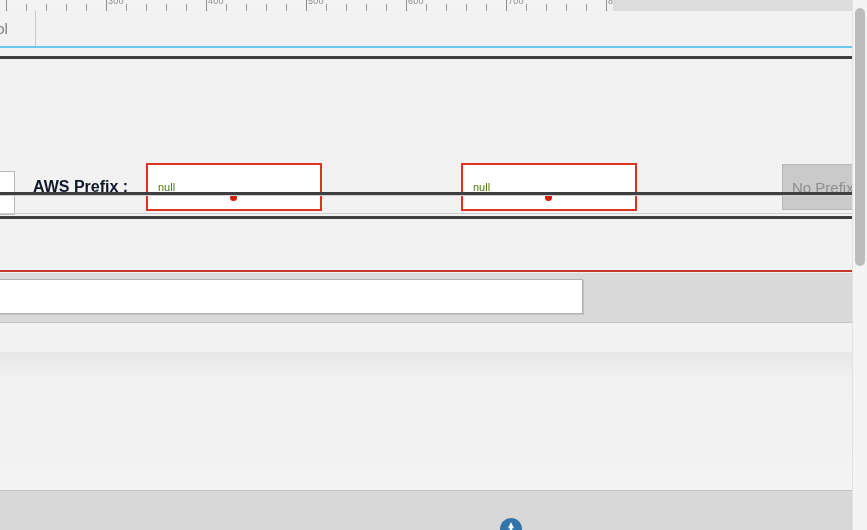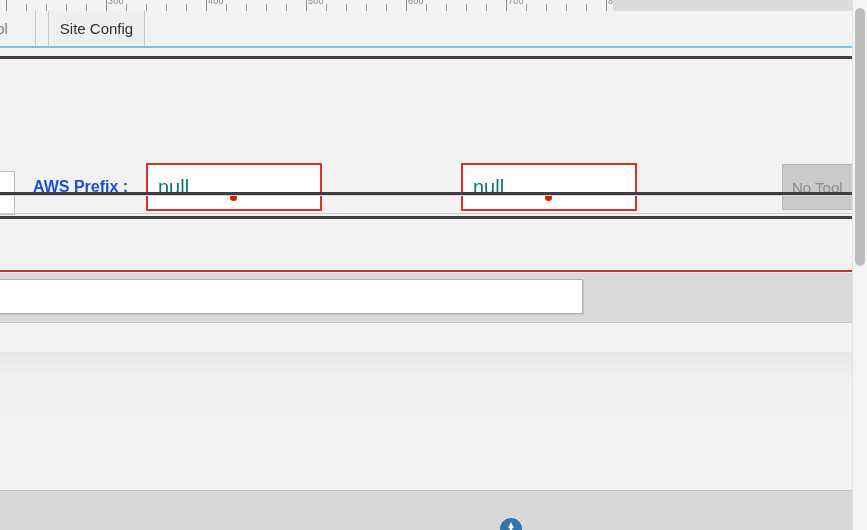--- a/index.html
+++ b/index.html
@@ -137,39 +137,39 @@
     top: 59px;
     width: 853px;
     height: 133px;
     background: #f2f2f2;
   }
 
   .field-label {
     position: absolute;
     font-size: 16px;
     font-weight: bold;
-    color: #1d4ed8;
+    color: #0f172a;
     white-space: nowrap;
     top: 128px;
     transform: translateY(-50%);
   }
 
   .textbox {
     position: absolute;
     box-sizing: border-box;
     background: #ffffff;
     border: 1px solid #b9b9bf;
     top: 128px;
     transform: translateY(-50%);
     display: flex;
     align-items: center;
   }
   .textbox .val {
-    font-size: 20px;
-    color: #0f766e;
+    font-size: 11px;
+    color: #4d7c0f;
     padding-left: 10px;
     white-space: nowrap;
   }
   .textbox.invalid {
     border: 2px solid #dd3322;
   }
   .dot {
     position: absolute;
     width: 7px;
     height: 7px;
@@ -369,23 +369,20 @@
         <div class="rlabel" style="left: 508px;">700</div>
         <div class="rlabel" style="left: 608px;">800</div>
       </div>
     <div class="ruler-tail"></div>
   </div>
 
   <div class="tabstrip">
     <div class="tab" id="tab-deploy">
       <span>y Tool</span>
     </div>
-    <div class="tab active" id="tab-site">
-      <span>Site Config</span>
-    </div>
   </div>
 
   <div class="dark-div" id="div-top"></div>
 
   <div class="form-area">
 
     <div class="textbox" id="box-partial">
       <span class="val"></span>
     </div>
 
@@ -394,21 +391,21 @@
       <span class="val">null</span>
       <span class="dot"></span>
     </div>
 
     <div class="textbox invalid" id="box-region">
       <span class="val">null</span>
       <span class="dot"></span>
     </div>
 
     <div class="combo" id="box-backend">
-      <span class="val">No Tool</span>
+      <span class="val">No Prefix</span>
     </div>
   </div>
 
   <div class="dark-div" id="div-mid1"></div>
   <div class="thin-line" id="line-a"></div>
   <div class="thin-line" id="line-b"></div>
   <div class="dark-div" id="div-mid2"></div>
 
   <div class="mid-band"></div>
 

